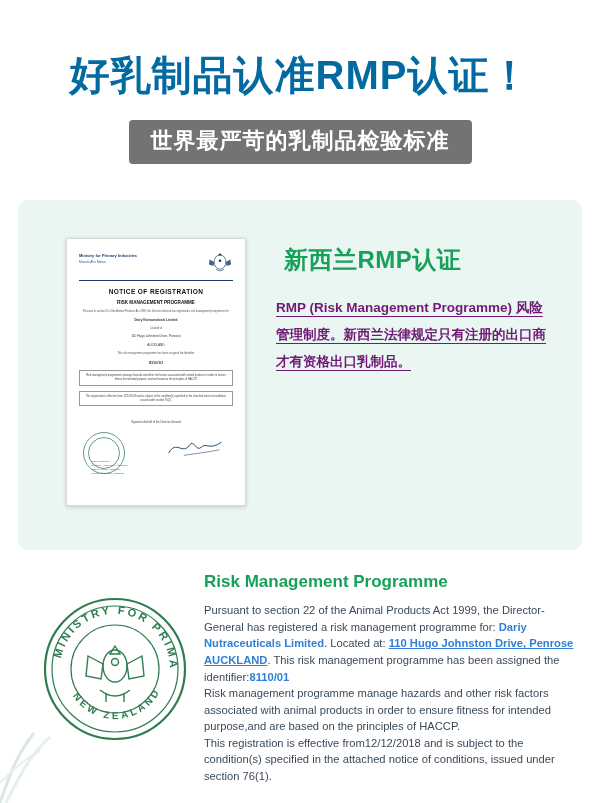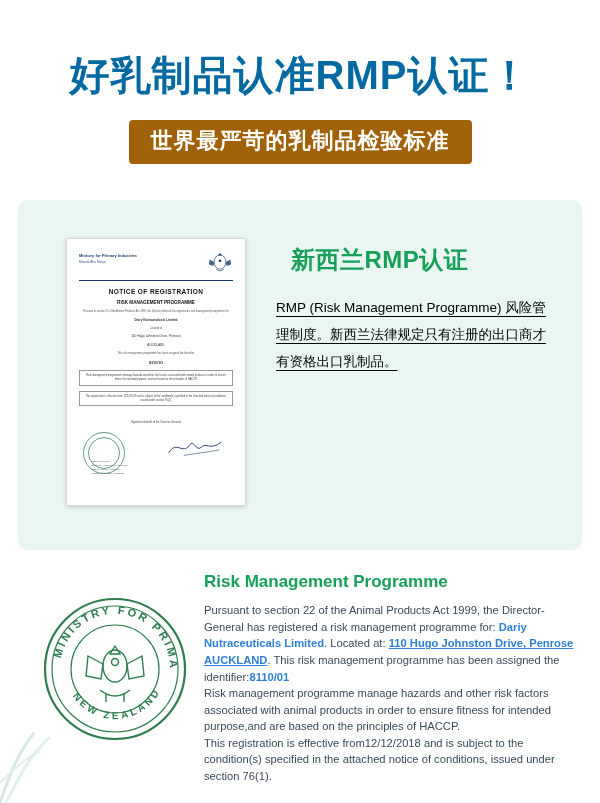--- a/index.html
+++ b/index.html
@@ -27,21 +27,21 @@
     letter-spacing: 1px;
     line-height: 1.15;
     white-space: nowrap;
   }
   .subline-wrap {
     margin-top: 22px;
     display: flex;
     justify-content: center;
   }
   .subline {
-    background: #a16207;
+    background: #737373;
     color: #ffffff;
     font-size: 22px;
     font-weight: bold;
     letter-spacing: 1px;
     padding: 9px 22px 11px 22px;
     border-radius: 4px;
     display: inline-block;
     line-height: 1.1;
   }
 
@@ -187,30 +187,31 @@
 
   
   .cardtext {
     margin: 44px 34px 0 30px;
     flex: 1;
   }
   .cardtext h3 {
     font-size: 24px;
     font-weight: bold;
     color: #18a05a;
-    margin: 0 0 18px 15px;
+    margin: 0 0 18px 8px;
     letter-spacing: 0.5px;
   }
   .para-underline {
     font-size: 13.5px;
     line-height: 2.0;
-    color: #000000;
+    color: #701a75;
     text-decoration: underline;
     text-underline-offset: 4px;
     margin: 0 0 16px 0;
+    font-weight: bold;
   }
   .para {
     font-size: 13.5px;
     line-height: 2.0;
     color: #3b4a5a;
     margin: 0;
   }
 
   
   .bottom {

